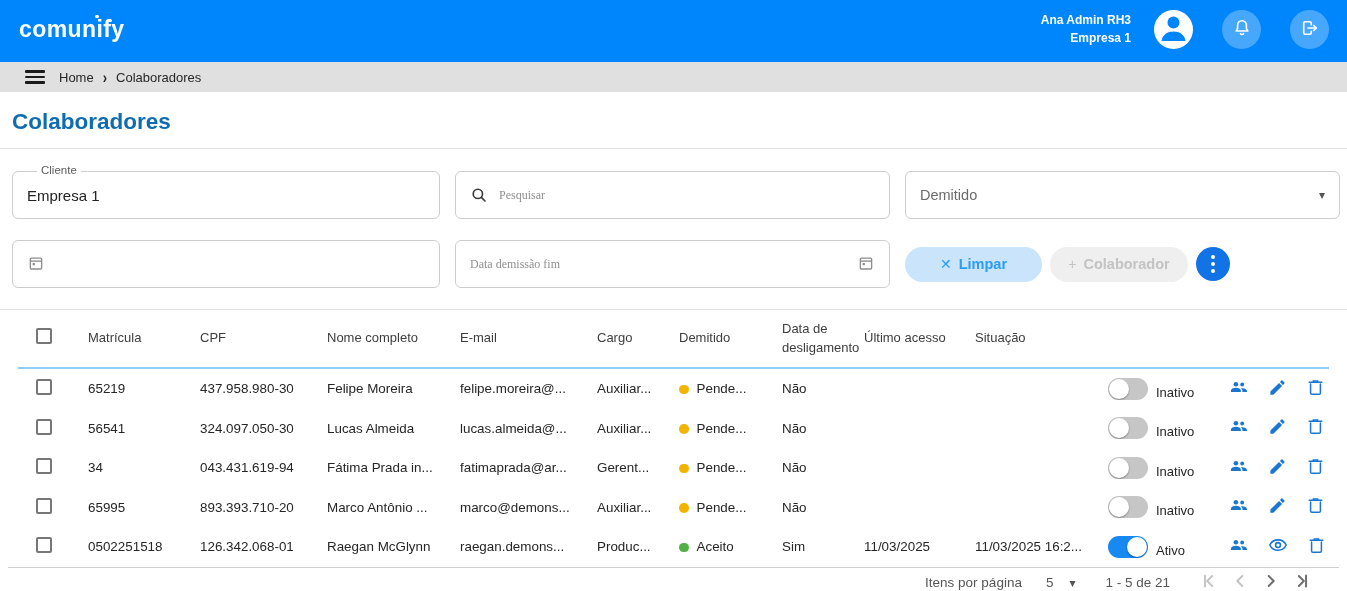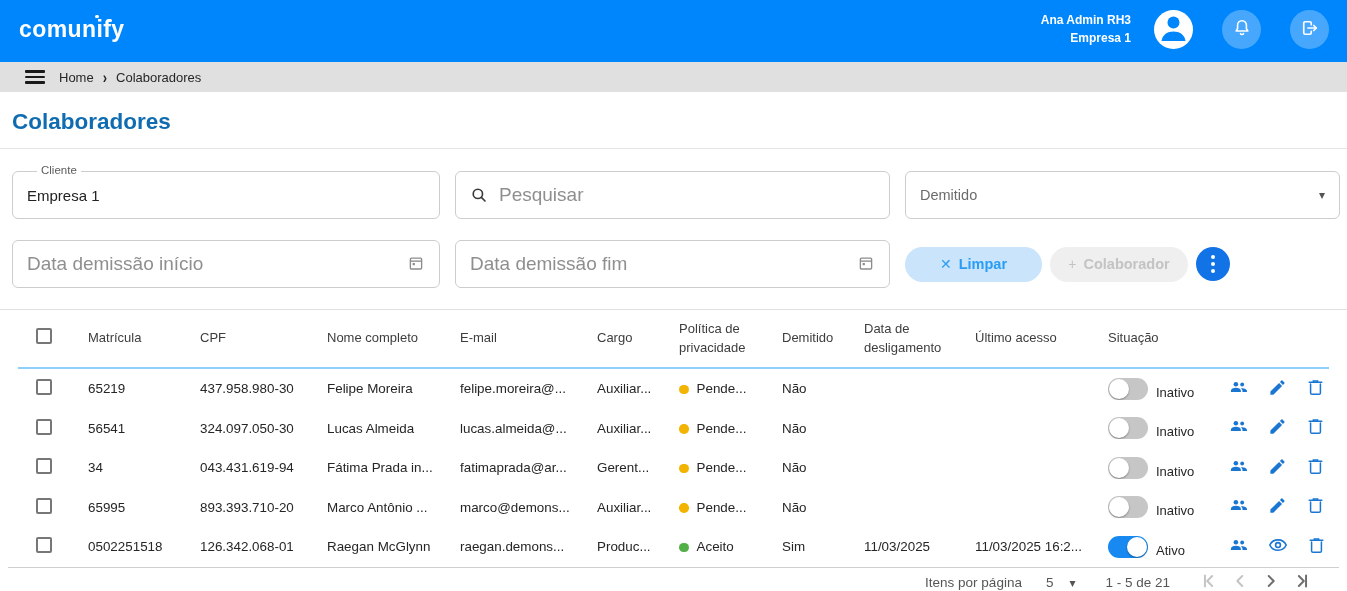--- a/index.html
+++ b/index.html
@@ -36,22 +36,22 @@
   .hr { border:none; border-top:1px solid #e4e4e4; height:0; }
 
   
   .filters { display:grid; grid-template-columns:428px 435px 435px; column-gap:15px;
     row-gap:21px; margin:22px 0 0 12px; }
   .field { position:relative; height:48px; border:1px solid #cdcdcd; border-radius:6px;
     background:#fff; display:flex; align-items:center; padding:0 14px; }
   .float-label { position:absolute; top:-8px; left:24px; background:#fff; padding:0 4px;
     font-size:11.5px; color:#5c5c5c; }
   .field .value { font-size:15px; color:#222; }
-  .field input { border:none; outline:none; flex:1; font-size:19px; color:#4c1d95;
-    font-family:Liberation Sans, sans-serif; background:transparent; }
+  .field input { border:none; outline:none; flex:1; font-size:12px; color:#4c1d95;
+    font-family:Liberation Serif, serif; background:transparent; }
   .field input::placeholder { color:#8f8f8f; opacity:1; }
   .search-icon-wrap { margin-right:11px; display:flex; }
   .cal-btn { background:none; border:none; cursor:pointer; display:flex; padding:0; }
   .select-field { justify-content:space-between; cursor:pointer; }
   .select-field .value { color:#6b6b6b; font-size:14.5px; }
   .caret { color:#555; font-size:12px; }
 
   .btn-row { display:flex; align-items:center; gap:8px; }
   .pill { height:35px; border:none; border-radius:18px; font-size:14.5px; font-weight:700;
     font-family:"Liberation Sans", sans-serif; cursor:pointer; display:flex; align-items:center;
@@ -168,21 +168,20 @@
         </svg>
     </span>
     <input type="text" placeholder="Pesquisar" style="">
   </div>
   <div class="field select-field">
     <span class="value">Demitido</span>
     <span class="caret">▾</span>
   </div>
 
   <div class="field">
-    <input type="text" placeholder="Data demissão início" style="">
     <button class="cal-btn">
       <span>
         <svg width="18" height="18" viewBox="0 0 24 24" fill="none" stroke="#8d8d8d" stroke-width="1.8">
             <rect x="4.5" y="5.5" width="15" height="14.5" rx="1.5"></rect>
             <path d="M4.5 9.5h15"></path>
             <rect x="7.5" y="12" width="3" height="3" fill="#8d8d8d" stroke="none"></rect>
           </svg>
       </span>
     </button>
   </div>
@@ -221,21 +220,20 @@
 
 <div class="table-wrap">
 
   <div class="trow thead">
     <div class="hcell"><input type="checkbox" class="cb" style=""></div>
     <div class="hcell">Matrícula</div>
     <div class="hcell">CPF</div>
     <div class="hcell">Nome completo</div>
     <div class="hcell">E-mail</div>
     <div class="hcell">Cargo</div>
-    <div class="hcell">Política de privacidade</div>
     <div class="hcell">Demitido</div>
     <div class="hcell">Data de desligamento</div>
     <div class="hcell">Último acesso</div>
     <div class="hcell">Situação</div>
     <div class="hcell"></div>
   </div>
 
   <div class="trow tbody-row">
     <div class="cell"><input type="checkbox" class="cb" style=""></div>
     <div class="cell">65219</div>

